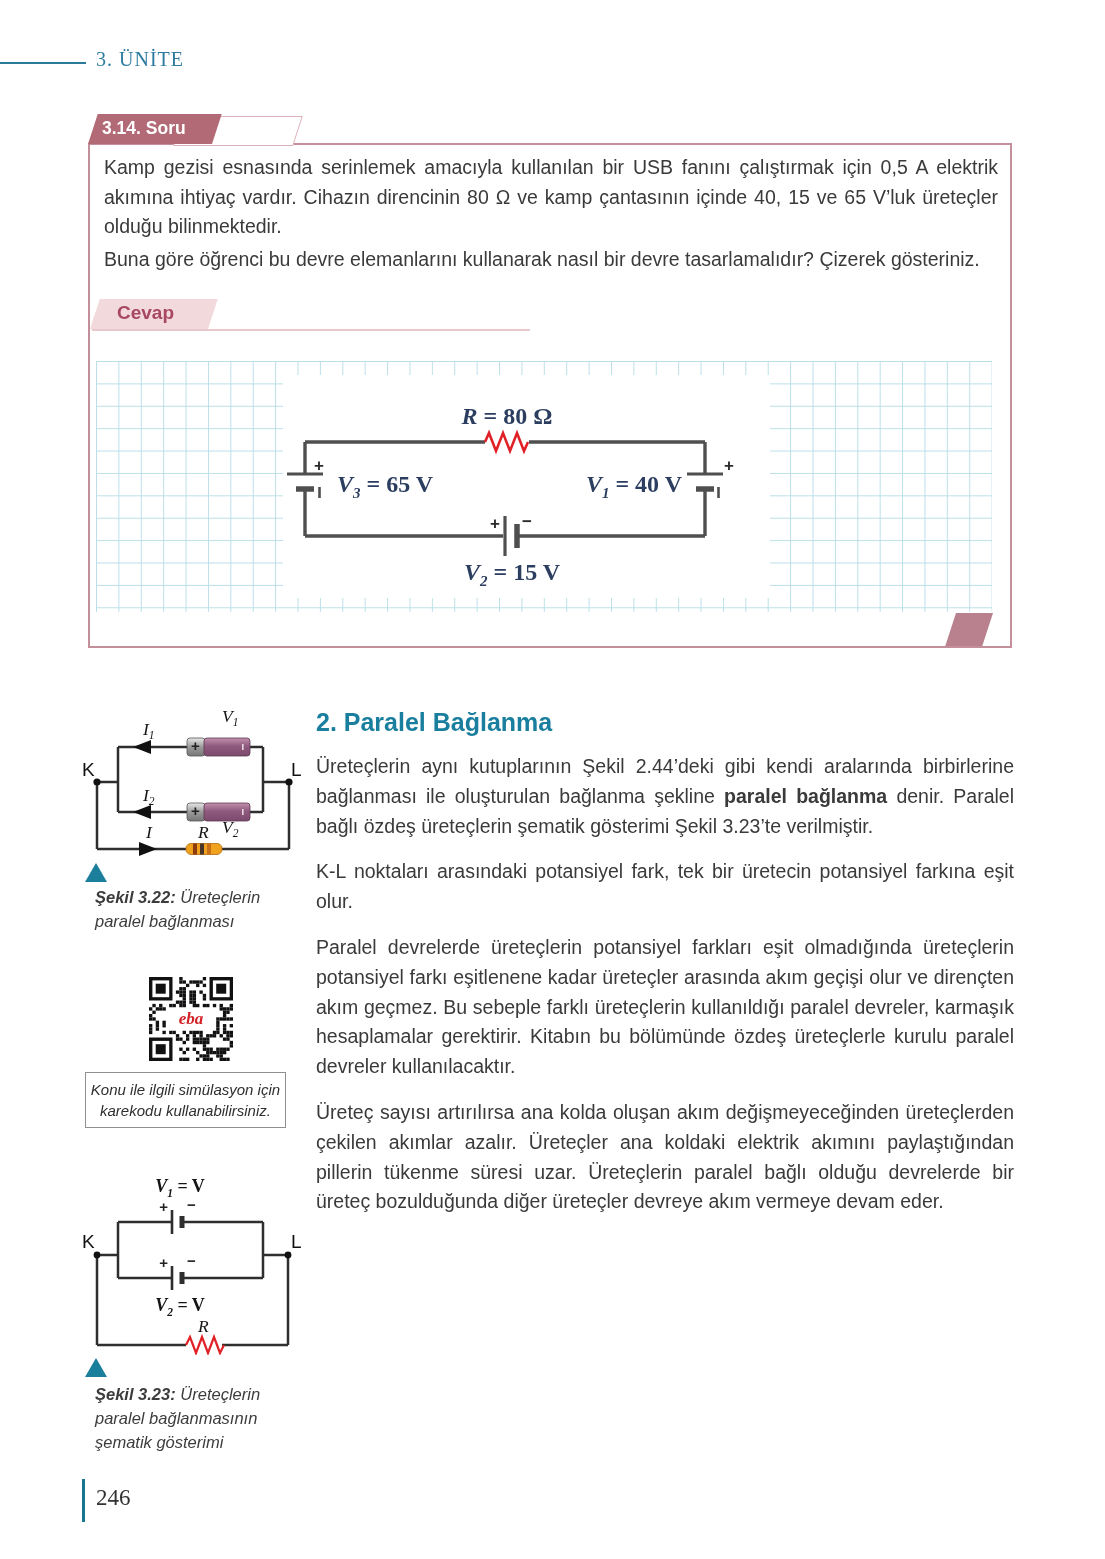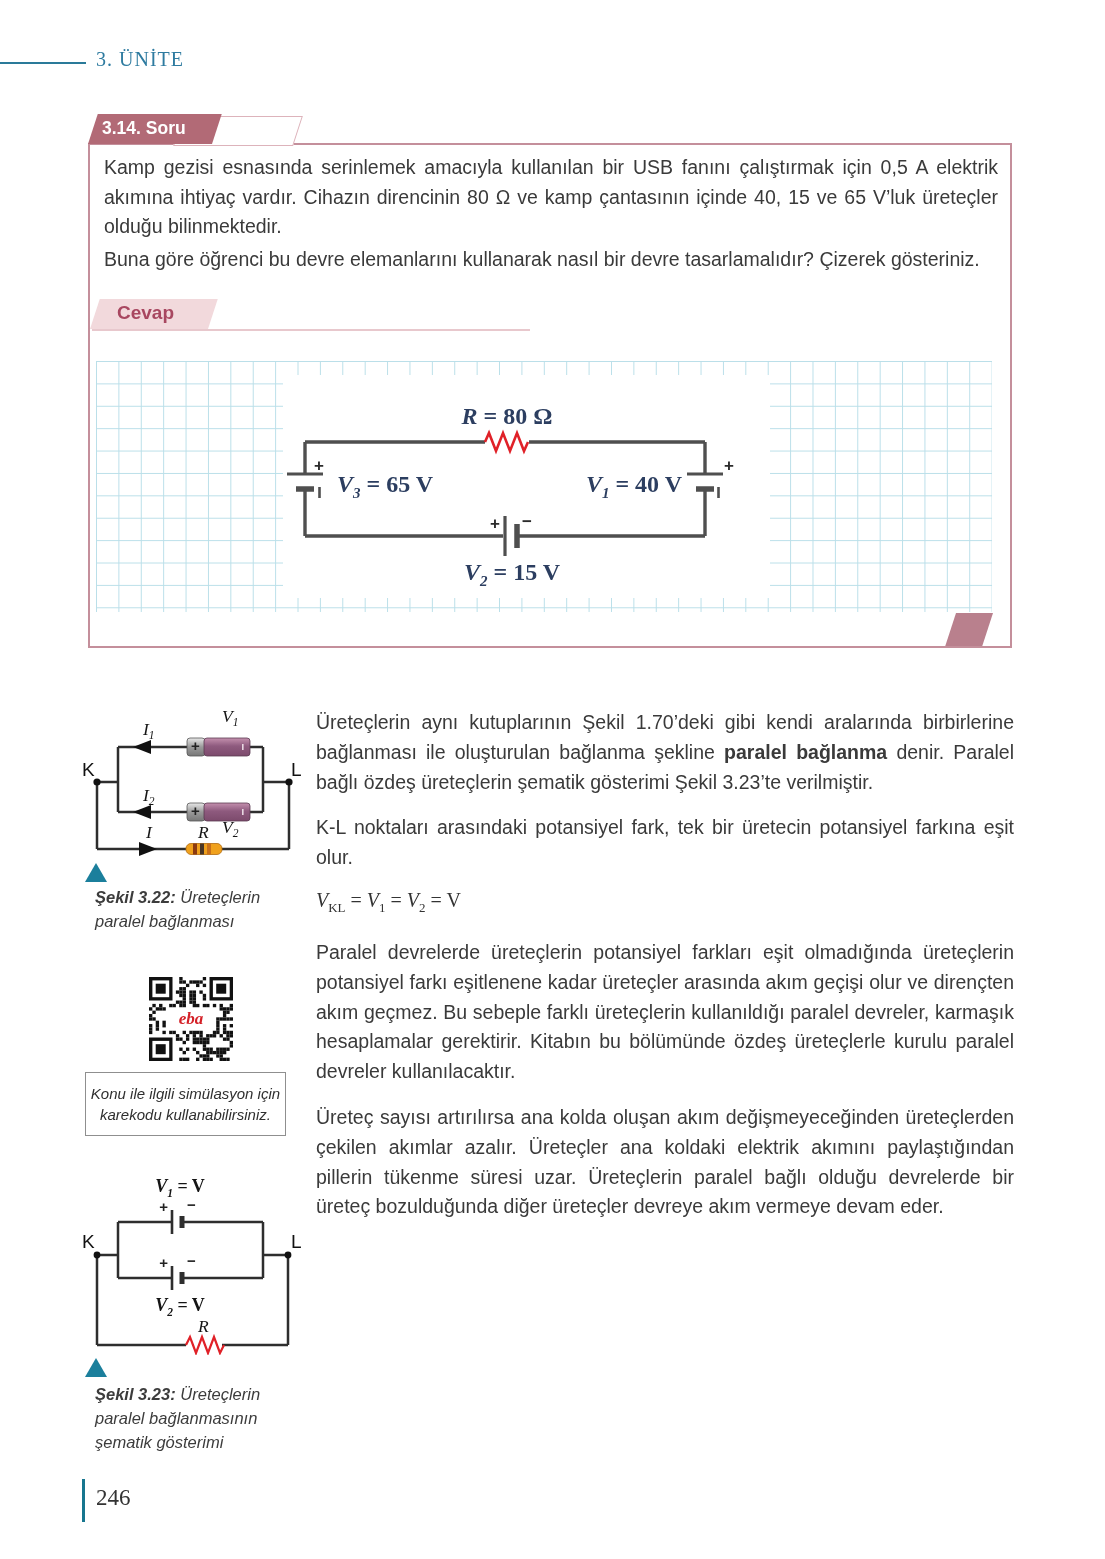--- a/index.html
+++ b/index.html
@@ -51,21 +51,21 @@
   text.fig{fill:#151515;font-family:"Liberation Serif",serif;font-style:italic;font-size:17.5px;}
   text.kl{fill:#111;font-family:"Liberation Sans",sans-serif;font-size:19px;}
   text.fpm{font-family:"Liberation Sans",sans-serif;font-weight:bold;font-size:15px;fill:#222;}
   text.vlab{fill:#151515;font-family:"Liberation Serif",serif;font-weight:bold;font-size:18px;}
   .fsb{font-size:11.5px;font-style:italic;}
   .tri{width:0;height:0;border-left:11px solid transparent;border-right:11px solid transparent;
        border-bottom:19px solid #1b7f9c;}
   .caption{width:215px;font-size:16.5px;line-height:24px;font-style:italic;color:#3c3c3c;margin-left:10px;}
   .caption b{font-weight:bold;}
 
-  .notebox{left:85px;top:1072px;width:201px;height:64px;border:1px solid #8f8f8f;box-sizing:border-box;
+  .notebox{left:85px;top:1072px;width:201px;height:56px;border:1px solid #8f8f8f;box-sizing:border-box;
            display:flex;align-items:center;justify-content:center;text-align:center;
            font-style:italic;font-size:15px;line-height:21px;color:#2f2f2f;padding:4px;}
 
   
   #main{left:316px;top:708px;width:698px;}
   #main h2{margin:0 0 15px 0;font-size:25px;color:#1a7f9e;font-weight:bold;}
   .body-p{font-size:19.5px;line-height:29.8px;margin:0 0 16px 0;text-align:justify;color:#3a3a3a;}
   .formula{font-size:20px;margin:6px 0 22px 0;color:#333;font-family:"Liberation Serif",serif;}
   .formula .var{font-style:italic;}
   .formula sub{font-size:13px;}
@@ -387,21 +387,21 @@
   <text class="vlab" x="180" y="1311" text-anchor="middle"><tspan class="it">V</tspan><tspan class="fsb" dy="5">2</tspan><tspan dy="-5"> = V</tspan></text>
   <text class="kl" x="82" y="1248">K</text>
   <text class="kl" x="291" y="1248">L</text>
   <text class="fig" x="198" y="1332" font-size="18">R</text>
 </svg>
 
 <div class="abs tri" style="left:85px;top:1358px;"></div>
 <div class="abs caption" style="left:85px;top:1382px;"><b>Şekil 3.23:</b><span> Üreteçlerin paralel bağlanmasının şematik gösterimi</span></div>
 
 <div class="abs" id="main">
-  <p class="body-p"><span>Üreteçlerin aynı kutuplarının Şekil 1.70’deki gibi kendi aralarında birbirlerine bağlanması ile oluşturulan bağlanma şekline </span><b>paralel bağlanma</b><span> denir. Paralel bağlı özdeş üreteçlerin şematik gösterimi Şekil 3.23’te verilmiştir.</span></p>
+  <h2>2. Paralel Bağlanma</h2>
+  <p class="body-p"><span>Üreteçlerin aynı kutuplarının Şekil 2.44’deki gibi kendi aralarında birbirlerine bağlanması ile oluşturulan bağlanma şekline </span><b>paralel bağlanma</b><span> denir. Paralel bağlı özdeş üreteçlerin şematik gösterimi Şekil 3.23’te verilmiştir.</span></p>
   <p class="body-p">K-L noktaları arasındaki potansiyel fark, tek bir üretecin potansiyel farkına eşit olur.</p>
-  <p class="formula"><span class="var">V</span><sub>KL</sub><span> = </span><span class="var">V</span><sub>1</sub><span> = </span><span class="var">V</span><sub>2</sub><span> = V</span></p>
   <p class="body-p">Paralel devrelerde üreteçlerin potansiyel farkları eşit olmadığında üreteçlerin potansiyel farkı eşitlenene kadar üreteçler arasında akım geçişi olur ve dirençten akım geçmez. Bu sebeple farklı üreteçlerin kullanıldığı paralel devreler, karmaşık hesaplamalar gerektirir. Kitabın bu bölümünde özdeş üreteçlerle kurulu paralel devreler kullanılacaktır.</p>
   <p class="body-p">Üreteç sayısı artırılırsa ana kolda oluşan akım değişmeyeceğinden üreteçlerden çekilen akımlar azalır. Üreteçler ana koldaki elektrik akımını paylaştığından pillerin tükenme süresi uzar. Üreteçlerin paralel bağlı olduğu devrelerde bir üreteç bozulduğunda diğer üreteçler devreye akım vermeye devam eder.</p>
 </div>
 
 <div class="abs footer-bar"></div>
 <div class="abs page-num">246</div>
 
 </body></html>

